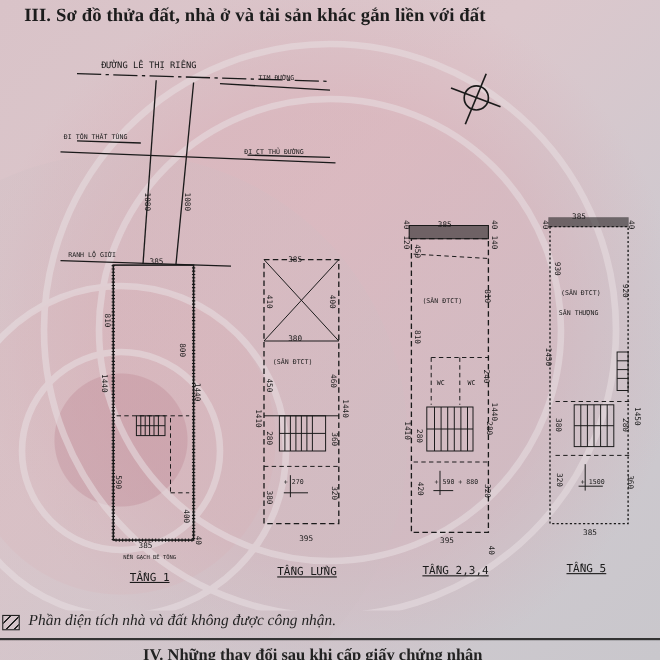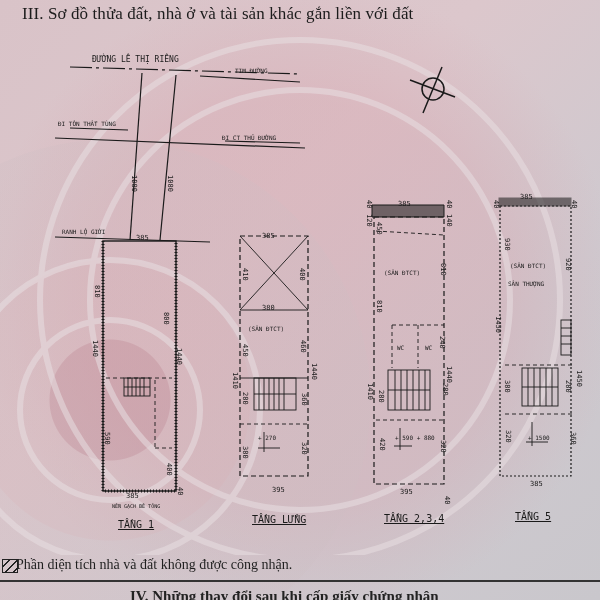--- a/index.html
+++ b/index.html
@@ -3,27 +3,27 @@
 <meta charset="utf-8">
 <style>
   html,body{margin:0;padding:0;}
   body{width:600px;height:600px;overflow:hidden;position:relative;
     font-family:"Liberation Serif",serif;
     background:
       radial-gradient(circle at 110px 400px, rgba(196,150,160,0.55) 0 60px, rgba(210,180,185,0.35) 61px 140px, rgba(205,190,195,0.25) 141px 260px, rgba(0,0,0,0) 261px),
       radial-gradient(circle at 300px 300px, rgba(215,160,170,0.35) 0 200px, rgba(0,0,0,0) 320px),
       linear-gradient(135deg,#d9c3c8 0%,#dcc7cc 40%,#cfc9cf 70%,#c9c7cc 100%);
   }
-  .title{position:absolute;left:22px;top:4px;font-size:17px;font-weight:normal;color:#1c1c1c;letter-spacing:0.1px;}
+  .title{position:absolute;left:22px;top:4px;font-size:17px;font-weight:bold;color:#1c1c1c;letter-spacing:0.1px;}
   svg.sketch{position:absolute;left:0;top:0;}
   .hand{font-family:"DejaVu Sans Mono",monospace;fill:#1a1a1a;}
   .legend{position:absolute;left:0;top:555px;width:600px;height:24px;}
   .legend-box{position:absolute;left:2px;top:4px;width:14px;height:12px;border:1.5px solid #222;
      background:repeating-linear-gradient(135deg,transparent 0 4px,#222 4px 5.5px);}
-  .legend-text{position:absolute;left:16px;top:2px;font-size:14px;color:#1f1f1f;}
+  .legend-text{position:absolute;left:26px;top:2px;font-size:14px;color:#1f1f1f;font-style:italic;}
   .hr{position:absolute;left:0;top:580px;width:600px;height:1.5px;background:#333;}
   .section4{position:absolute;left:130px;top:588px;font-size:15px;font-weight:bold;color:#222;white-space:nowrap;}
 </style>
 </head>
 <body>
 
 <div class="title">III. Sơ đồ thửa đất, nhà ở và tài sản khác gắn liền với đất</div>
 
 <svg class="sketch" width="600" height="555" viewBox="0 0 600 555">
 

